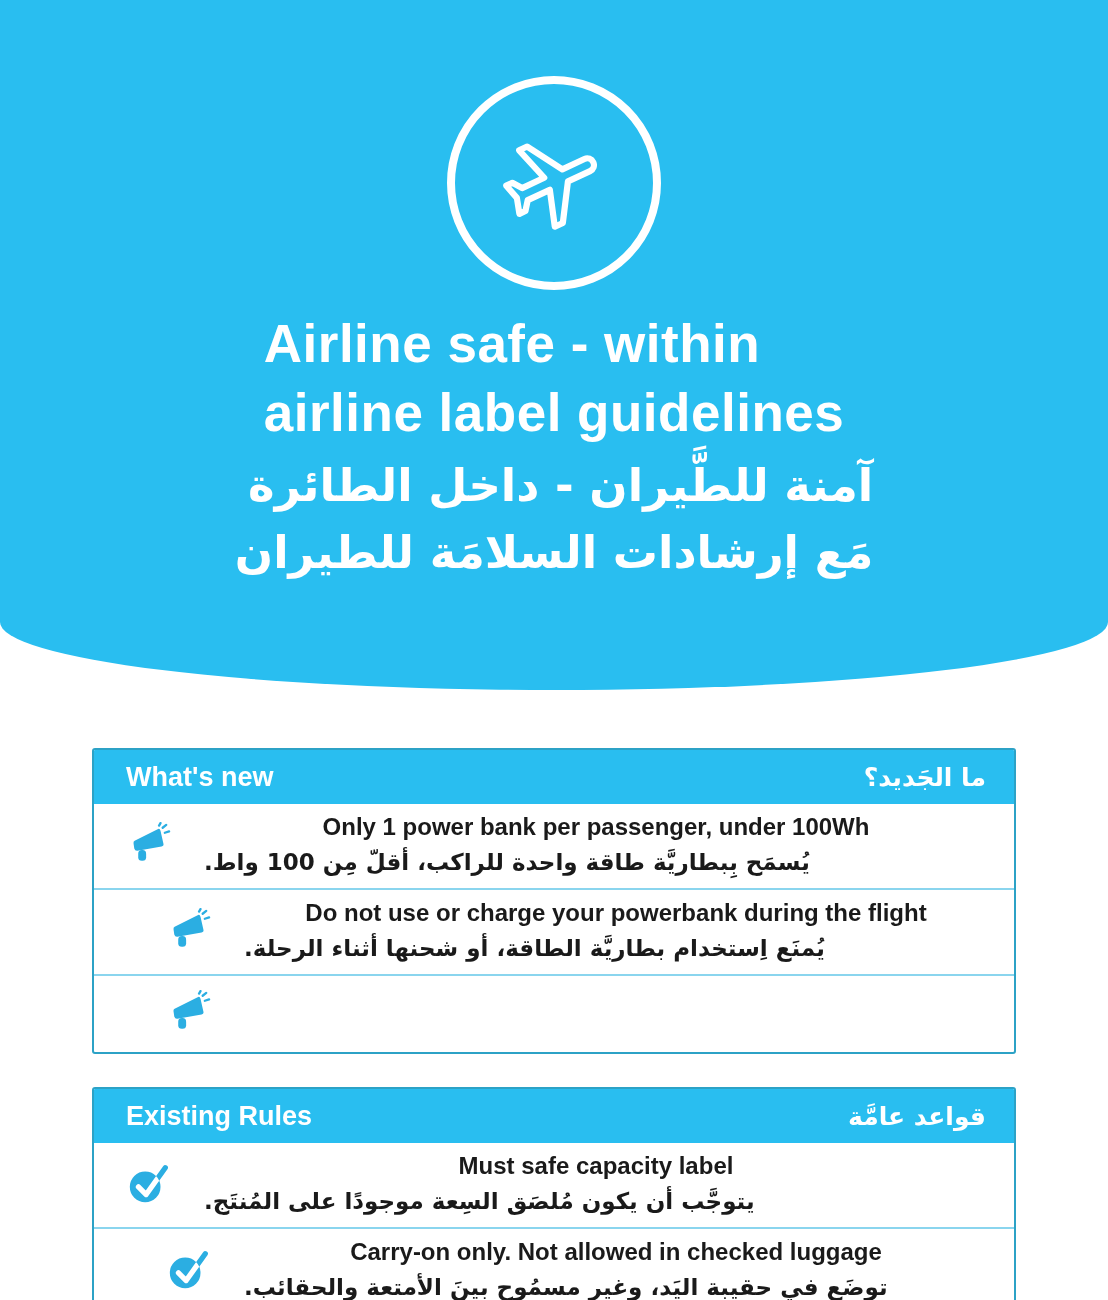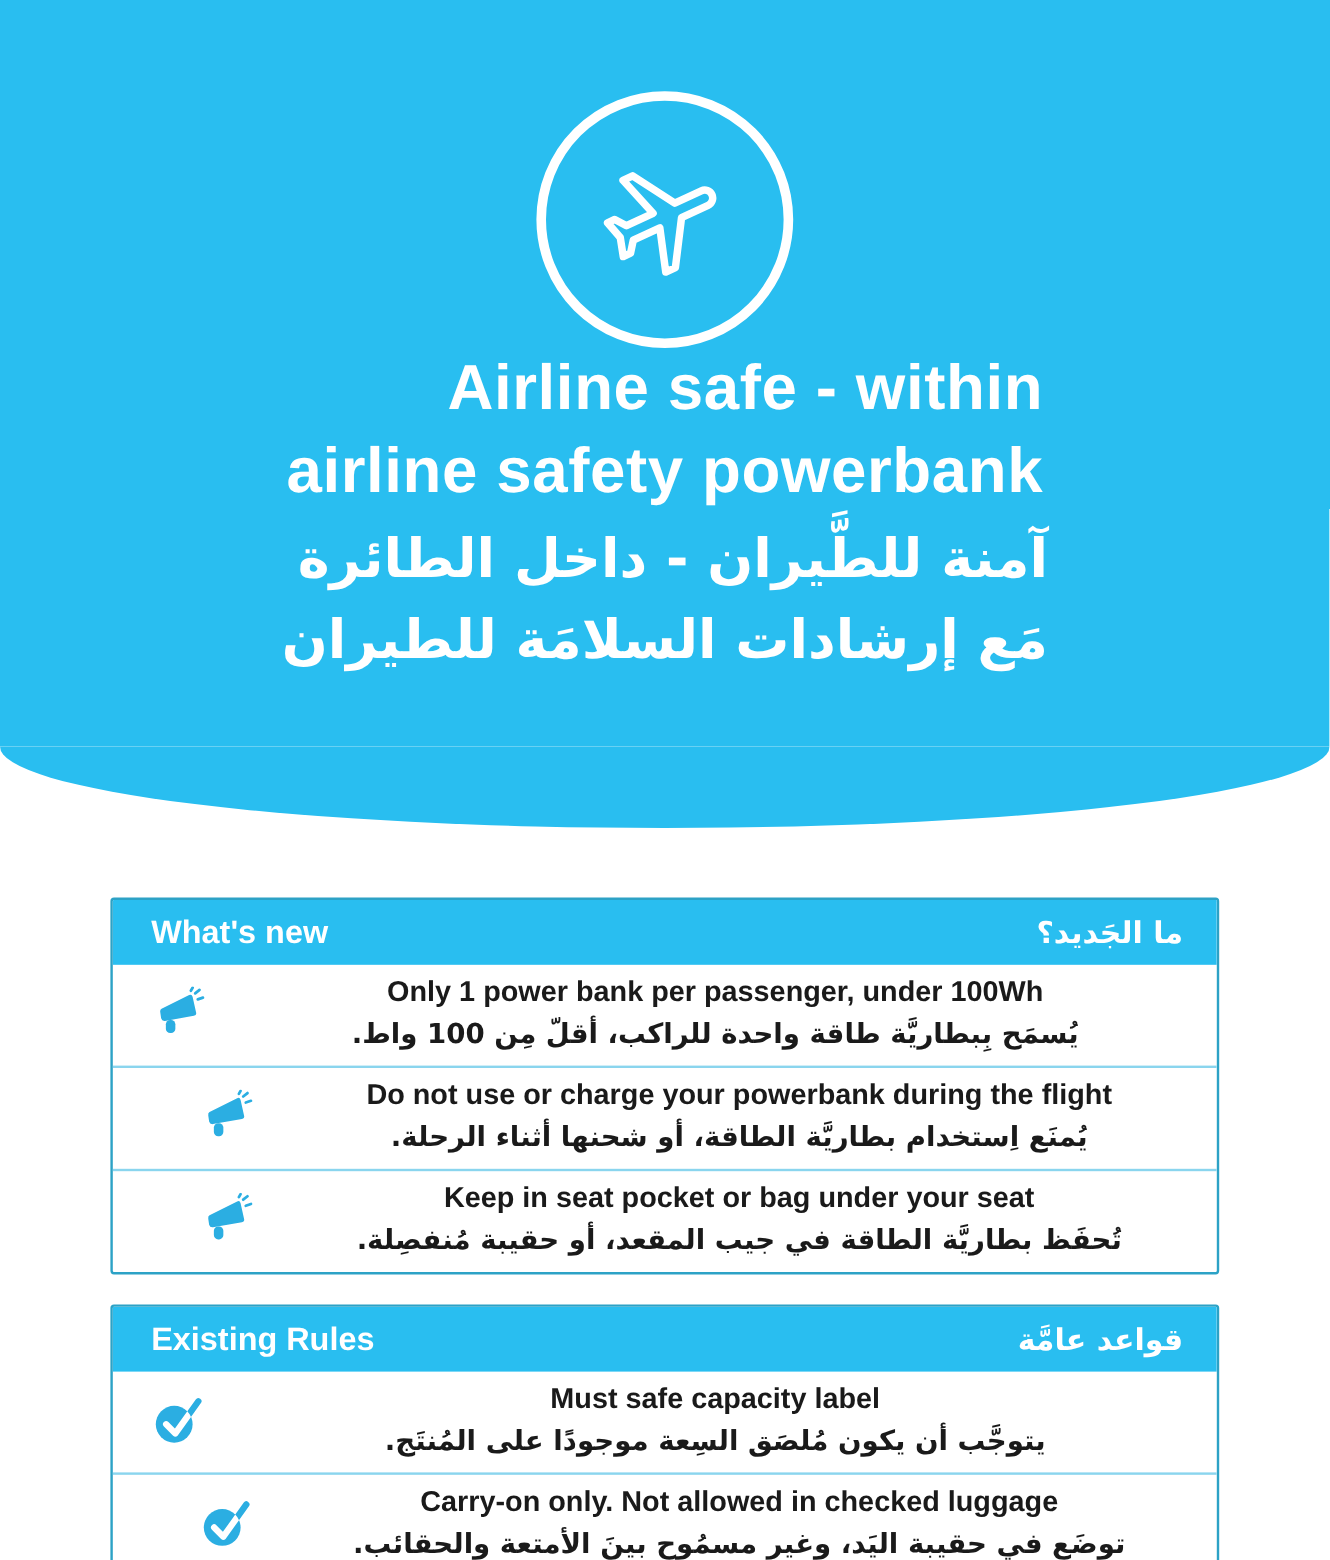--- a/index.html
+++ b/index.html
@@ -25,21 +25,21 @@
   .hero-curve{
     height:68px;background:var(--primary);
     border-radius:0 0 50% 50% / 0 0 100% 100%;
   }
   .hero-icon-circle{
     margin-top:76px;width:214px;height:214px;flex:0 0 auto;
     border:8px solid #fff;border-radius:50%;
     display:flex;align-items:center;justify-content:center;
   }
   .hero-title{
-    text-align:right;
+    margin-top:20px;text-align:left;
     font-size:53px;font-weight:bold;line-height:1.3;letter-spacing:.5px;
   }
   .hero-title-ar{
     margin-top:4px;text-align:right;direction:rtl;
     font-family:"DejaVu Sans", sans-serif;
     font-size:45px;font-weight:bold;line-height:1.5;
   }
   
   .card{
     position:absolute;left:92px;width:924px;background:#fff;
@@ -62,21 +62,21 @@
     padding:8px 26px 10px 0;
   }
   .row + .row{border-top:2px solid var(--divider);padding-left:40px;}
   .row-icon{flex:0 0 110px;display:flex;justify-content:center;align-items:center;}
   .row-text{flex:1;min-width:0;}
   .row-en{
     font-size:24px;font-weight:600;color:var(--ink);text-align:center;line-height:1.25;
   }
   .row-ar{
     margin-top:5px;font-size:23px;font-weight:600;color:var(--ink);
-    text-align:center;direction:rtl;line-height:1.35;
+    text-align:left;direction:rtl;line-height:1.35;
     font-family:"DejaVu Sans", sans-serif;
   }
   svg{display:block;}
   .defs-holder{position:absolute;width:0;height:0;overflow:hidden;}
 </style>
 </head>
 <body>
 
 <svg class="defs-holder" aria-hidden="true">
   <defs>
@@ -106,21 +106,21 @@
       <span>
         <svg width="142" height="142" viewBox="-4 -4 32 32">
           <g transform="rotate(65 12 12)">
             <path d="M21 16v-2l-8-5V3.5c0-.83-.67-1.5-1.5-1.5S10 2.67 10 3.5V9l-8 5v2l8-2.5V19l-2 1.5V22l3.5-1 3.5 1v-1.5L13 19v-5.5l8 2.5z" fill="none" stroke="#ffffff" stroke-width="1.4" stroke-linejoin="round" stroke-linecap="round"></path>
           </g>
         </svg>
       </span>
     </div>
     <div class="hero-title">
       <div>Airline safe - within</div>
-      <div>airline safety powerbank</div>
+      <div>airline label guidelines</div>
     </div>
     <div class="hero-title-ar">
       <div>آمنة للطَّيران - داخل الطائرة</div>
       <div>مَع إرشادات السلامَة للطيران</div>
     </div>
   </div>
   <div class="hero-curve"></div>
 </div>
 
 <div class="card card-1">
@@ -152,24 +152,20 @@
       <div class="row-ar">يُمنَع اِستخدام بطاريَّة الطاقة، أو شحنها أثناء الرحلة.</div>
     </div>
   </div>
 
   <div class="row">
     <div class="row-icon">
       <svg width="46" height="46" viewBox="0 0 64 64">
           <use href="#sym-megaphone"></use>
         </svg>
     </div>
-    <div class="row-text">
-      <div class="row-en">Keep in seat pocket or bag under your seat</div>
-      <div class="row-ar">تُحفَظ بطاريَّة الطاقة في جيب المقعد، أو حقيبة مُنفصِلة.</div>
-    </div>
   </div>
 </div>
 
 <div class="card card-2">
   <div class="card-header">
     <span class="hd-en">Existing Rules</span>
     <span class="hd-ar">قواعد عامَّة</span>
   </div>
 
   <div class="row">

